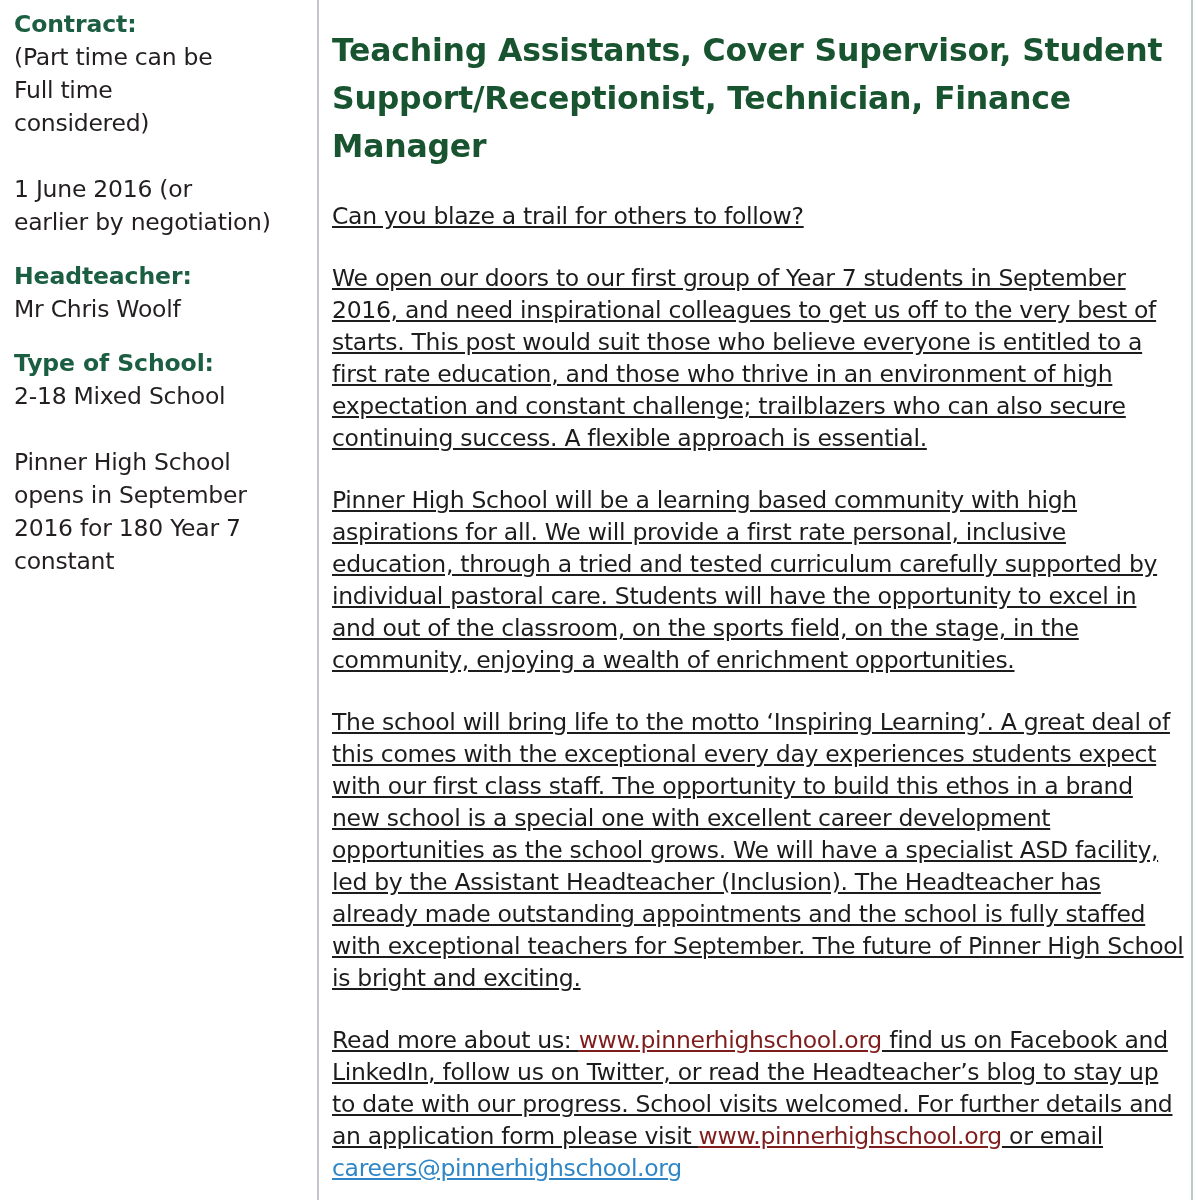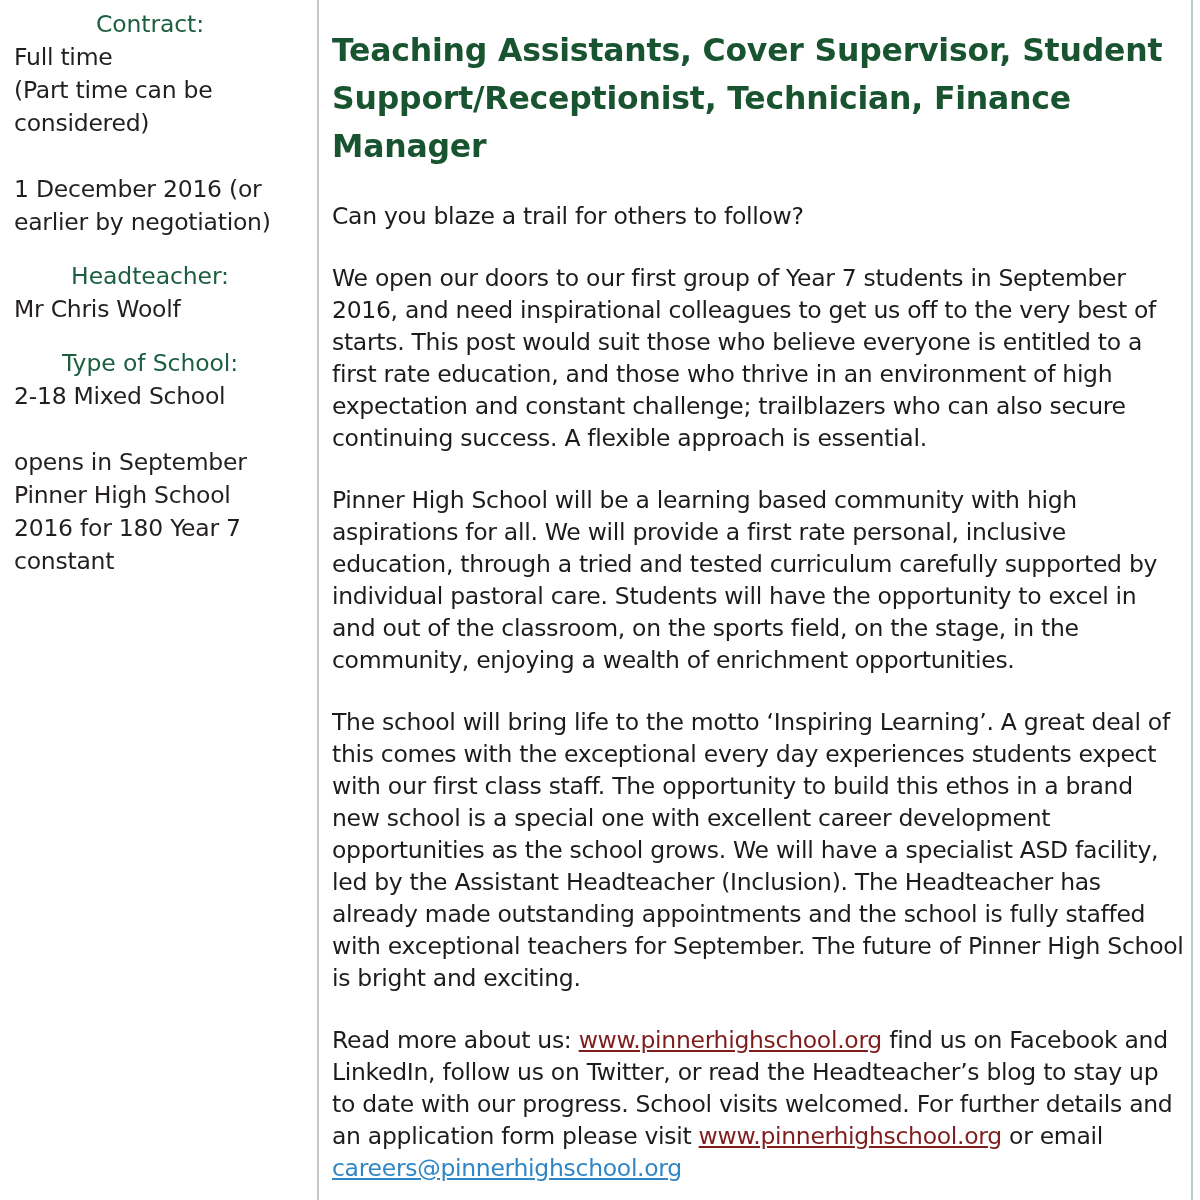--- a/index.html
+++ b/index.html
@@ -45,27 +45,26 @@
     padding: 8px 14px 0 14px;
     box-sizing: border-box;
   }
 
   .side-block {
     margin-bottom: 0;
   }
 
   .side-heading {
     color: #1b5e41;
-    font-weight: normal;
+    font-weight: bold;
     font-size: 23.5px;
     line-height: 33px;
     letter-spacing: -0.1px;
     margin: 0;
     white-space: nowrap;
-    text-align: center;
   }
 
   .side-text {
     color: #231f20;
     font-size: 23.5px;
     line-height: 33px;
     margin: 0;
     letter-spacing: -0.25px;
   }
 
@@ -92,20 +91,21 @@
     max-width: 840px;
   }
 
   .body-para {
     color: #1c1c1c;
     font-size: 23.5px;
     line-height: 32px;
     letter-spacing: -0.3px;
     margin: 0 0 30px 0;
     max-width: 853px;
+    text-decoration: underline;
   }
 
   .body-para:last-child { margin-bottom: 0; }
 
   a.doc-link {
     color: #7f1d1d;
     text-decoration: underline;
     text-underline-offset: 2px;
   }
 
@@ -116,51 +116,51 @@
 
 <div id="page">
 
   <div id="column-divider"></div>
   <div id="right-edge-rule"></div>
 
   <aside id="sidebar">
 
     <div class="side-block">
       <p class="side-heading">Contract:</p>
+      <p class="side-text">(Part time can be</p>
       <p class="side-text">Full time</p>
-      <p class="side-text">(Part time can be</p>
       <p class="side-text">considered)</p>
     </div>
 
     <div class="gap-lg"></div>
 
     <div class="side-block">
-      <p class="side-text">1 December 2016 (or</p>
+      <p class="side-text">1 June 2016 (or</p>
       <p class="side-text">earlier by negotiation)</p>
     </div>
 
     <div class="gap-sm"></div>
 
     <div class="side-block">
       <p class="side-heading">Headteacher:</p>
       <p class="side-text">Mr Chris Woolf</p>
     </div>
 
     <div class="gap-sm"></div>
 
     <div class="side-block">
       <p class="side-heading">Type of School:</p>
       <p class="side-text">2-18 Mixed School</p>
     </div>
 
     <div class="gap-lg"></div>
 
     <div class="side-block">
+      <p class="side-text">Pinner High School</p>
       <p class="side-text">opens in September</p>
-      <p class="side-text">Pinner High School</p>
       <p class="side-text">2016 for 180 Year 7</p>
       <p class="side-text">constant</p>
     </div>
 
   </aside>
 
   <main id="main">
 
     <h1 id="job-title">Teaching Assistants, Cover Supervisor, Student Support/Receptionist, Technician, Finance Manager</h1>
 

